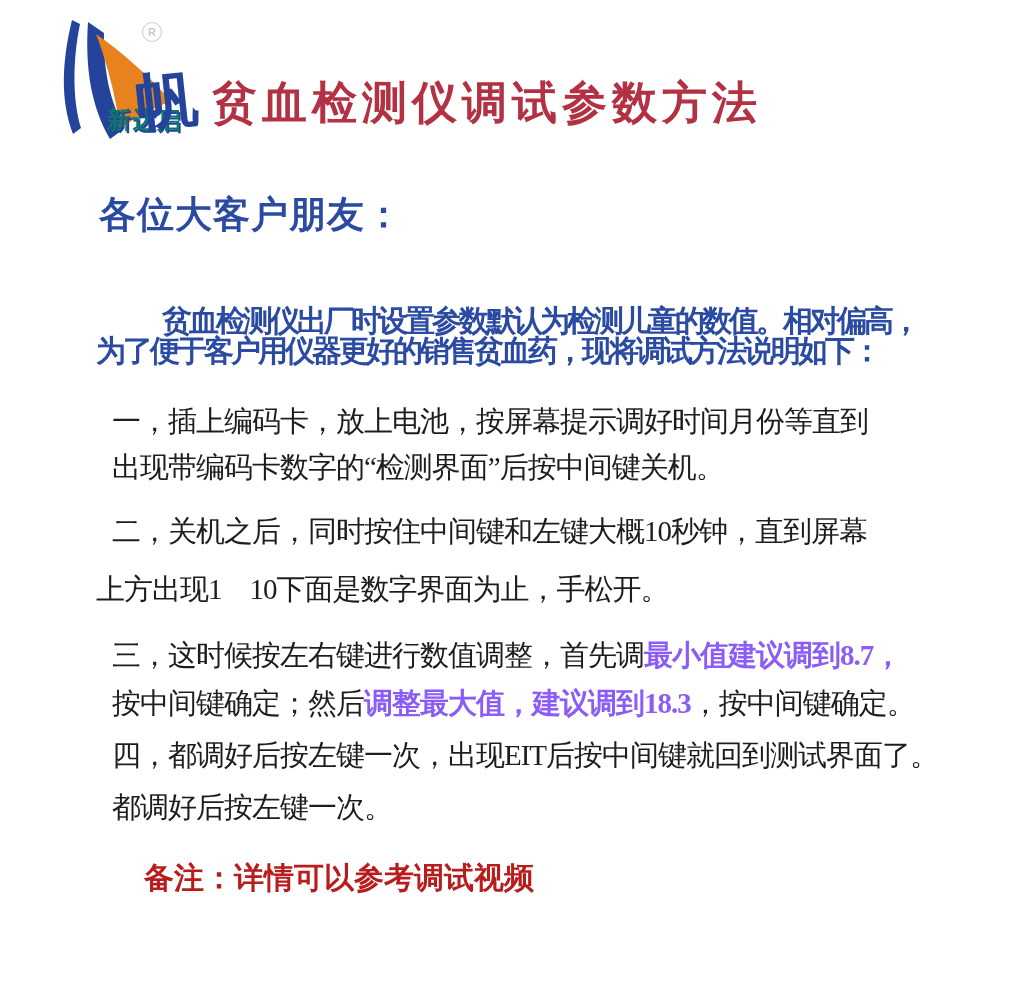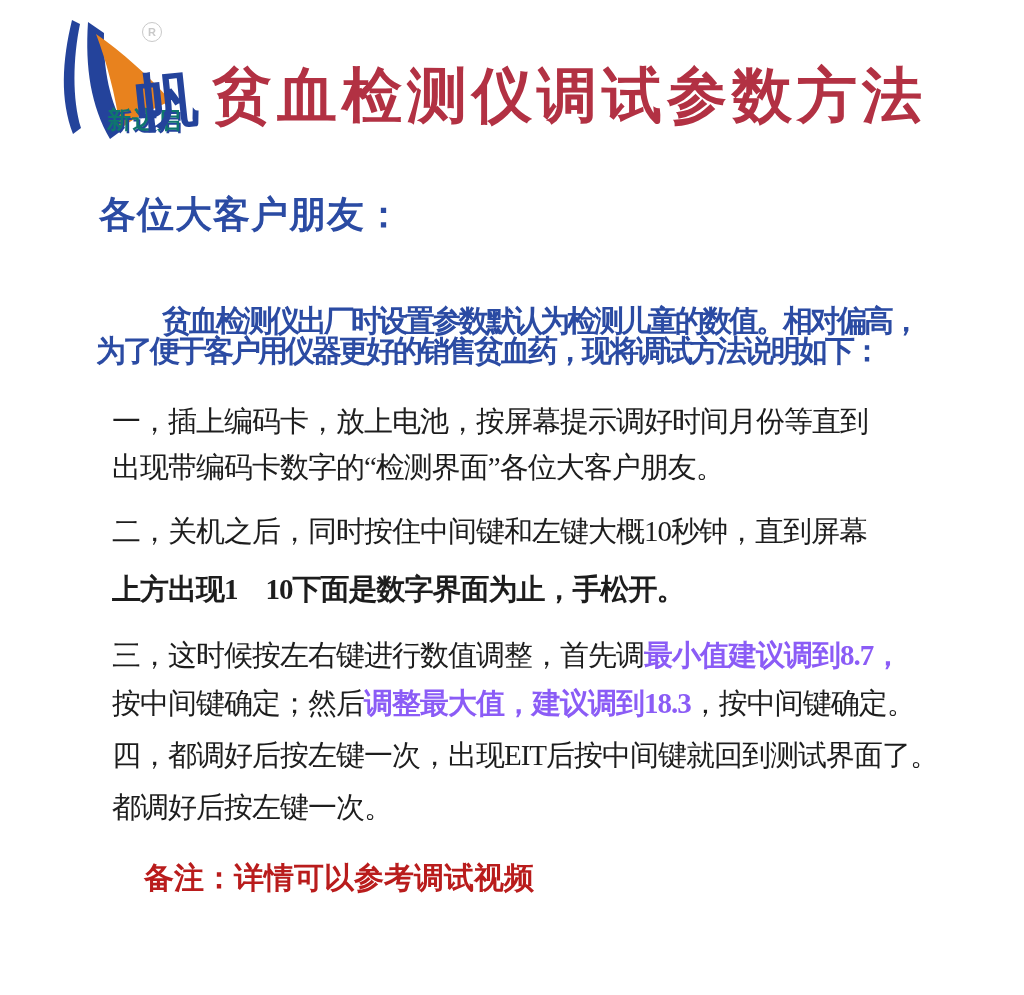--- a/index.html
+++ b/index.html
@@ -19,41 +19,41 @@
     position:absolute;left:100px;top:52px;font-size:62px;font-weight:900;
     color:#24439B;font-family:"DejaVu Sans",sans-serif;transform:rotate(-6deg);
   }
   .reg-mark{
     position:absolute;left:106px;top:16px;width:18px;height:18px;border-radius:50%;
     border:1.5px solid #c9c9c9;color:#c9c9c9;font-size:11px;line-height:18px;
     text-align:center;font-weight:700;
   }
   
   .title{
-    position:absolute;left:212px;top:56px;margin:0;font-size:60px;font-weight:900;
+    position:absolute;left:212px;top:73px;margin:0;font-size:45px;font-weight:900;
     color:#B23143;letter-spacing:5px;font-family:"DejaVu Sans",sans-serif;white-space:nowrap;
   }
   .greeting{
     position:absolute;left:99px;top:190px;font-size:37px;font-weight:900;
     color:#2B4BA3;letter-spacing:1px;font-family:"DejaVu Sans",sans-serif;white-space:nowrap;
   }
   
   .intro-line{
     position:absolute;font-size:30px;font-weight:700;color:#2B4BA3;
     letter-spacing:-3px;font-family:"DejaVu Sans",sans-serif;white-space:nowrap;
   }
   .intro-1{left:162px;top:277px;margin-top:24px;}
   .intro-2{left:96px;top:331px;}
   
   .step-line{
     position:absolute;font-size:29px;color:#1d1d1d;letter-spacing:-1px;
     font-family:"Liberation Serif","DejaVu Serif",serif;white-space:nowrap;
   }
   .s1l1{left:112px;top:402px;} .s1l2{left:112px;top:448px;}
-  .s2l1{left:112px;top:512px;} .s2l2{left:112px;top:570px;font-weight:bold;}
+  .s2l1{left:112px;top:512px;} .s2l2{left:96px;top:570px;}
   .s3l1{left:112px;top:636px;} .s3l2{left:112px;top:684px;}
   .s4l1{left:112px;top:736px;} .s4l2{left:112px;top:788px;}
   .red{color:#8b5cf6;font-weight:bold;}
   
   .note{
     position:absolute;left:144px;top:858px;font-size:30px;font-weight:700;
     color:#b91c1c;font-family:"Liberation Serif","DejaVu Serif",serif;white-space:nowrap;
   }
 </style>
 </head>
@@ -76,21 +76,21 @@
   </div>
 
   <h1 class="title">贫血检测仪调试参数方法</h1>
 
   <div class="greeting">各位大客户朋友：</div>
 
   <div class="intro-line intro-1">贫血检测仪出厂时设置参数默认为检测儿童的数值。相对偏高，</div>
   <div class="intro-line intro-2">为了便于客户用仪器更好的销售贫血药，现将调试方法说明如下：</div>
 
   <div class="step-line s1l1">一，插上编码卡，放上电池，按屏幕提示调好时间月份等直到</div>
-  <div class="step-line s1l2">出现带编码卡数字的“检测界面”各位大客户朋友。</div>
+  <div class="step-line s1l2">出现带编码卡数字的“检测界面”后按中间键关机。</div>
 
   <div class="step-line s2l1">二，关机之后，同时按住中间键和左键大概10秒钟，直到屏幕</div>
   <div class="step-line s2l2">上方出现1　10下面是数字界面为止，手松开。</div>
 
   <div class="step-line s3l1">
     <span>三，这时候按左右键进行数值调整，首先调</span><span class="red">最小值建议调到8.7，</span>
   </div>
   <div class="step-line s3l2">
     <span>按中间键确定；然后</span><span class="red">调整最大值，建议调到18.3</span><span>，按中间键确定。</span>
   </div>

